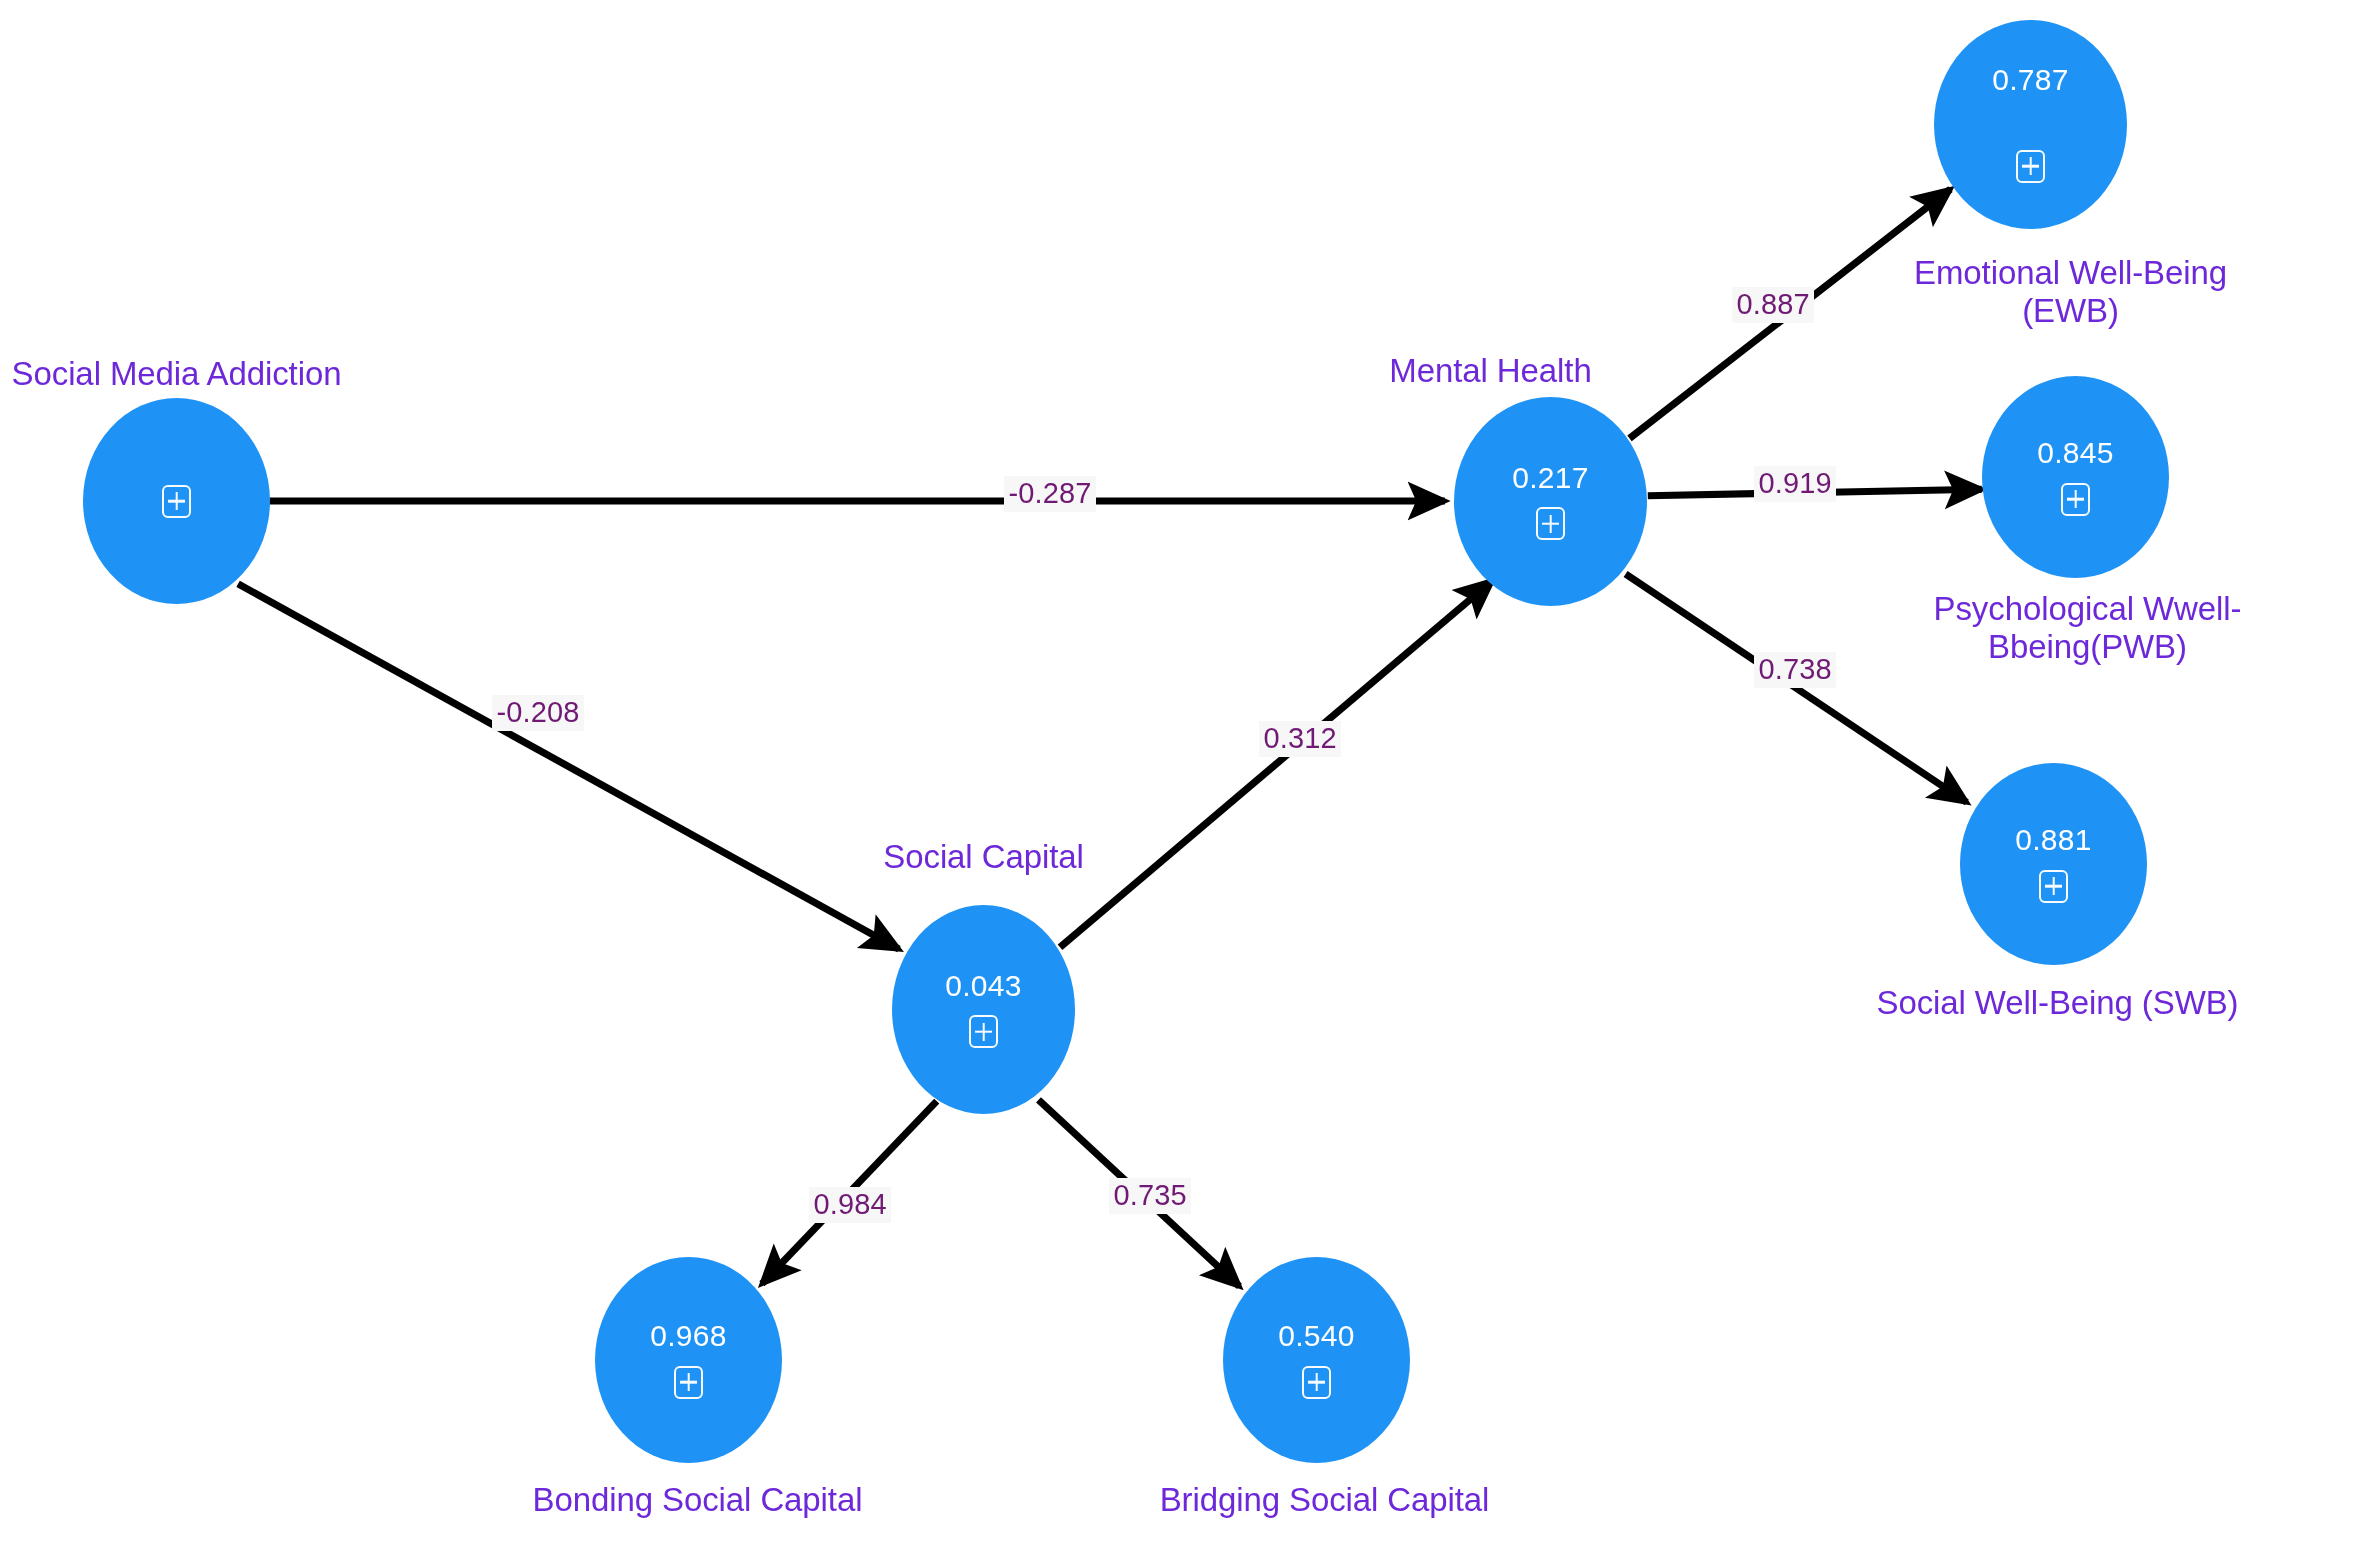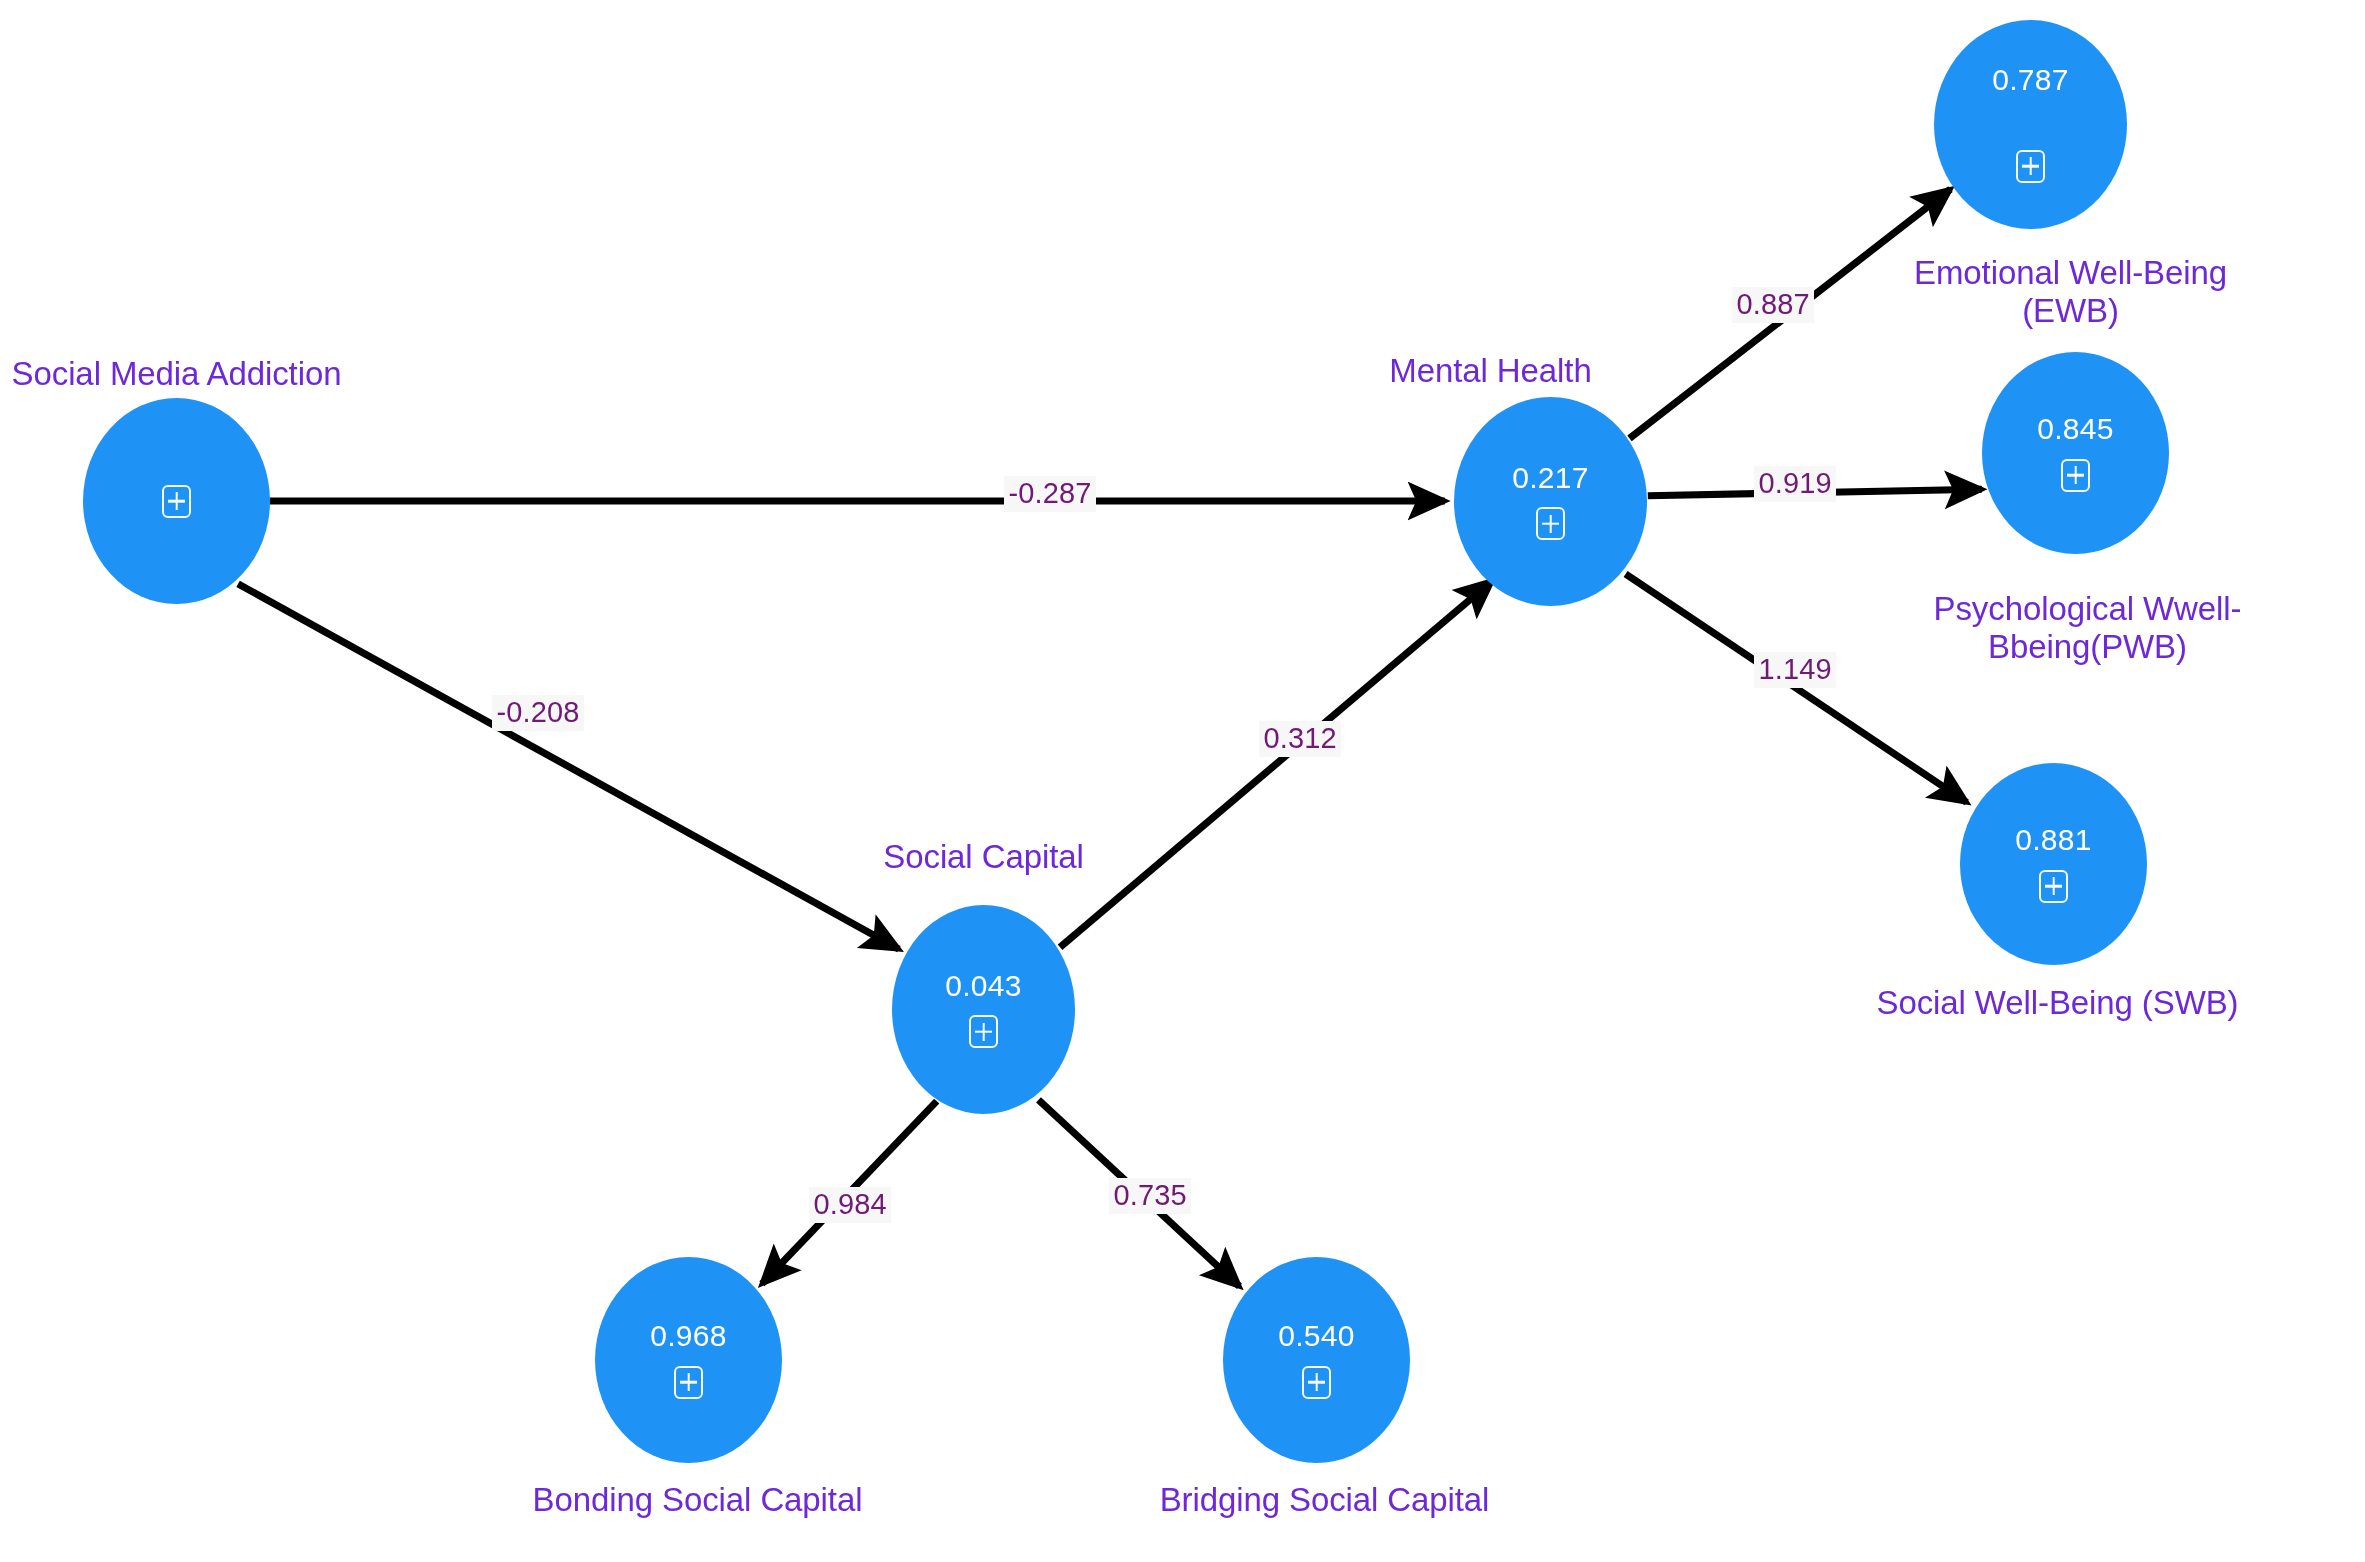--- a/index.html
+++ b/index.html
@@ -126,21 +126,21 @@
         <div class="plus-icon"></div>
       </div>
       <div class="node" style="left: 892px; top: 905px; width: 183px; height: 209px; background: rgb(31, 147, 245);">
         <div class="node-value">0.043</div>
         <div class="plus-icon"></div>
       </div>
       <div class="node" style="left: 1934px; top: 19.6px; width: 193px; height: 209px; background: rgb(31, 147, 245); gap: 40px;">
         <div class="node-value">0.787</div>
         <div class="plus-icon"></div>
       </div>
-      <div class="node" style="left: 1982px; top: 352px; width: 187px; height: 202px; background: rgb(31, 147, 245);">
+      <div class="node" style="left: 1982px; top: 376px; width: 187px; height: 202px; background: rgb(31, 147, 245);">
         <div class="node-value">0.845</div>
         <div class="plus-icon"></div>
       </div>
       <div class="node" style="left: 1960px; top: 763px; width: 187px; height: 202px; background: rgb(31, 147, 245); text-align: right;">
         <div class="node-value">0.881</div>
         <div class="plus-icon"></div>
       </div>
       <div class="node" style="left: 595px; top: 1257px; width: 187px; height: 206px; background: rgb(31, 147, 245);">
         <div class="node-value">0.968</div>
         <div class="plus-icon"></div>
@@ -161,19 +161,19 @@
       <div class="node-label" style="width: 587px; left: 1764px; top: 984px;">Social Well-Being (SWB)</div>
       <div class="node-label" style="width: 535px; left: 430px; top: 1481px;">Bonding Social Capital</div>
       <div class="node-label" style="width: 535px; left: 1057px; top: 1481px;">Bridging Social Capital</div>
     </div>
   <div id="edge-label-layer">
       <div class="edge-label" style="left: 1004px; top: 476px; background: rgb(247, 247, 247);">-0.287</div>
       <div class="edge-label" style="left: 492px; top: 695px; background: rgb(247, 247, 247);">-0.208</div>
       <div class="edge-label" style="left: 1259px; top: 721px; background: rgb(247, 247, 247);">0.312</div>
       <div class="edge-label" style="left: 1732px; top: 287px; background: rgb(247, 247, 247);">0.887</div>
       <div class="edge-label" style="left: 1754px; top: 466px; background: rgb(247, 247, 247);">0.919</div>
-      <div class="edge-label" style="left: 1754px; top: 652px; background: rgb(247, 247, 247);">1.149</div>
+      <div class="edge-label" style="left: 1754px; top: 652px; background: rgb(247, 247, 247);">0.738</div>
       <div class="edge-label" style="left: 809px; top: 1187px; background: rgb(247, 247, 247);">0.984</div>
       <div class="edge-label" style="left: 1109px; top: 1178px; background: rgb(247, 247, 247);">0.735</div>
     </div>
 
 </div>
 
 
 </body></html>

